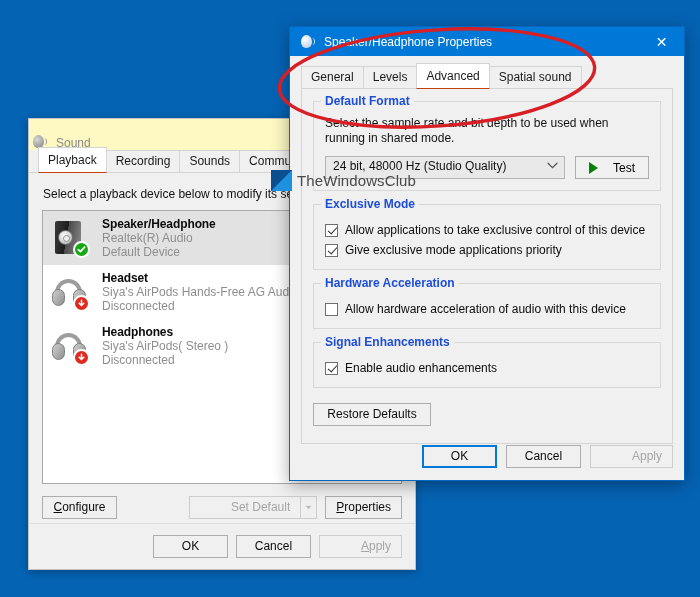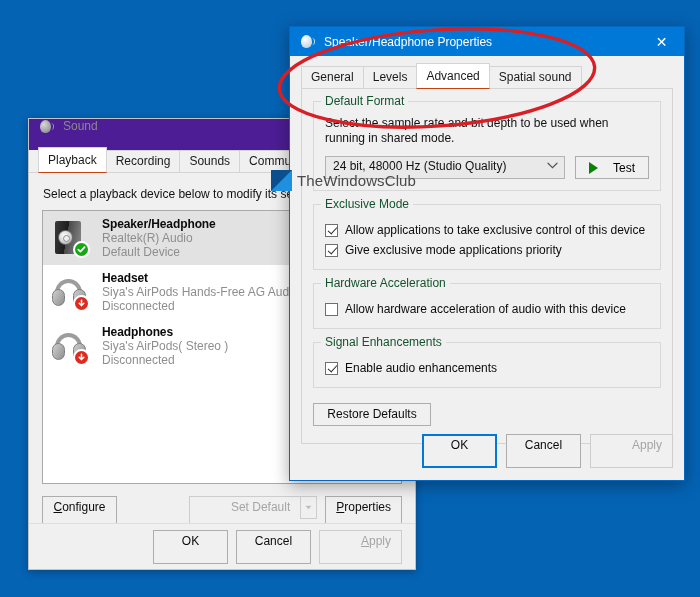--- a/index.html
+++ b/index.html
@@ -29,24 +29,24 @@
     left: 28px;
     top: 118px;
     width: 388px;
     height: 452px;
     border: 1px solid #c3c3c3;
     background: #f0f0f0;
     box-shadow: 0 2px 8px rgba(0,0,0,0.30);
   }
   #sound-titlebar {
     height: 31px;
-    background: #4c1d95;
-    display: flex;
-    align-items: flex-start;
-    padding-left: 9px;
+    background: #fef9c3;
+    display: flex;
+    align-items: flex-end;
+    padding-left: 2px;
     box-sizing: border-box;
   }
   #sound-titlebar .wtitle {
     font-size: 12px;
     color: #8a8a8a;
     margin-left: 9px;
   }
   .sound-app-icon {
     width: 16px; height: 16px;
     position: relative;
@@ -211,21 +211,21 @@
     display: flex;
     align-items: center;
     margin-top: 12px;
   }
   .btn {
     font-family: "Liberation Sans", sans-serif;
     font-size: 12px;
     background: #f0f0f0;
     border: 1px solid #adadad;
     color: #0c0c0c;
-    height: 34px;
+    height: 23px;
     min-width: 75px;
     padding: 0 10px;
     box-sizing: border-box;
     line-height: 21px;
     text-align: center;
     white-space: nowrap;
   }
   .btn.disabled { color: #a5a5a5; border-color: #cdcdcd; padding-left: 41px; }
   .btn.focused { border: 1px solid #0078d7; box-shadow: 0 0 0 1px #0078d7 inset; }
   .btn u { text-decoration: underline; }
@@ -323,21 +323,22 @@
     margin-bottom: 13px;
     box-sizing: border-box;
   }
   .group > .legend {
     position: absolute;
     top: -8px;
     left: 7px;
     background: #f0f0f0;
     padding: 0 4px;
     font-size: 12px;
-    color: #14532d;
+    color: #1d4ed8;
+    font-weight: bold;
   }
   .desc {
     font-size: 12px;
     color: #111;
     line-height: 15px;
     margin-bottom: 10px;
   }
 
   
   .combo-row { display: flex; align-items: center; gap: 10px; }

